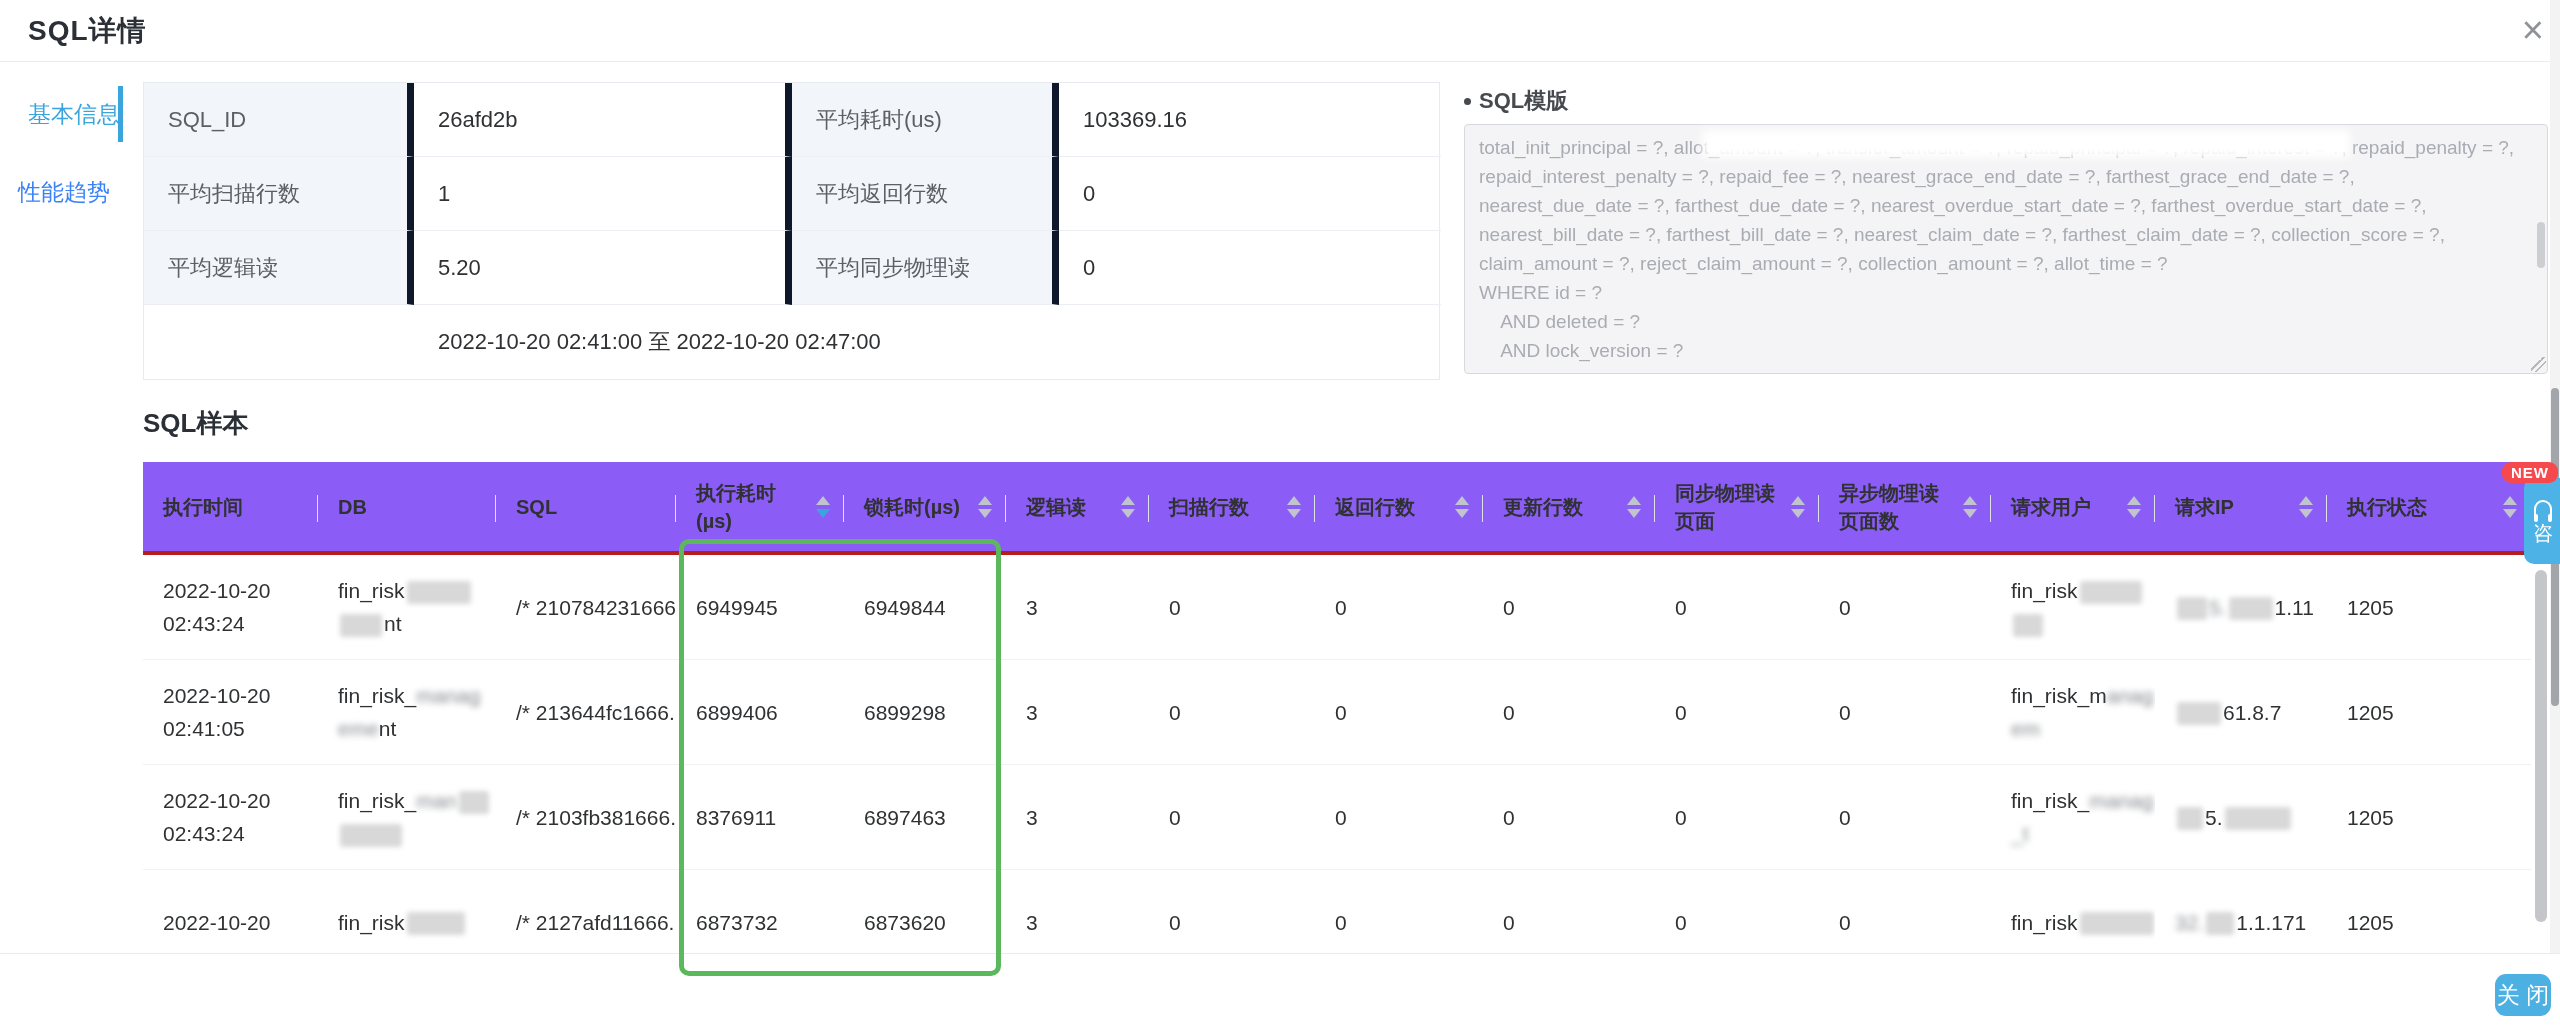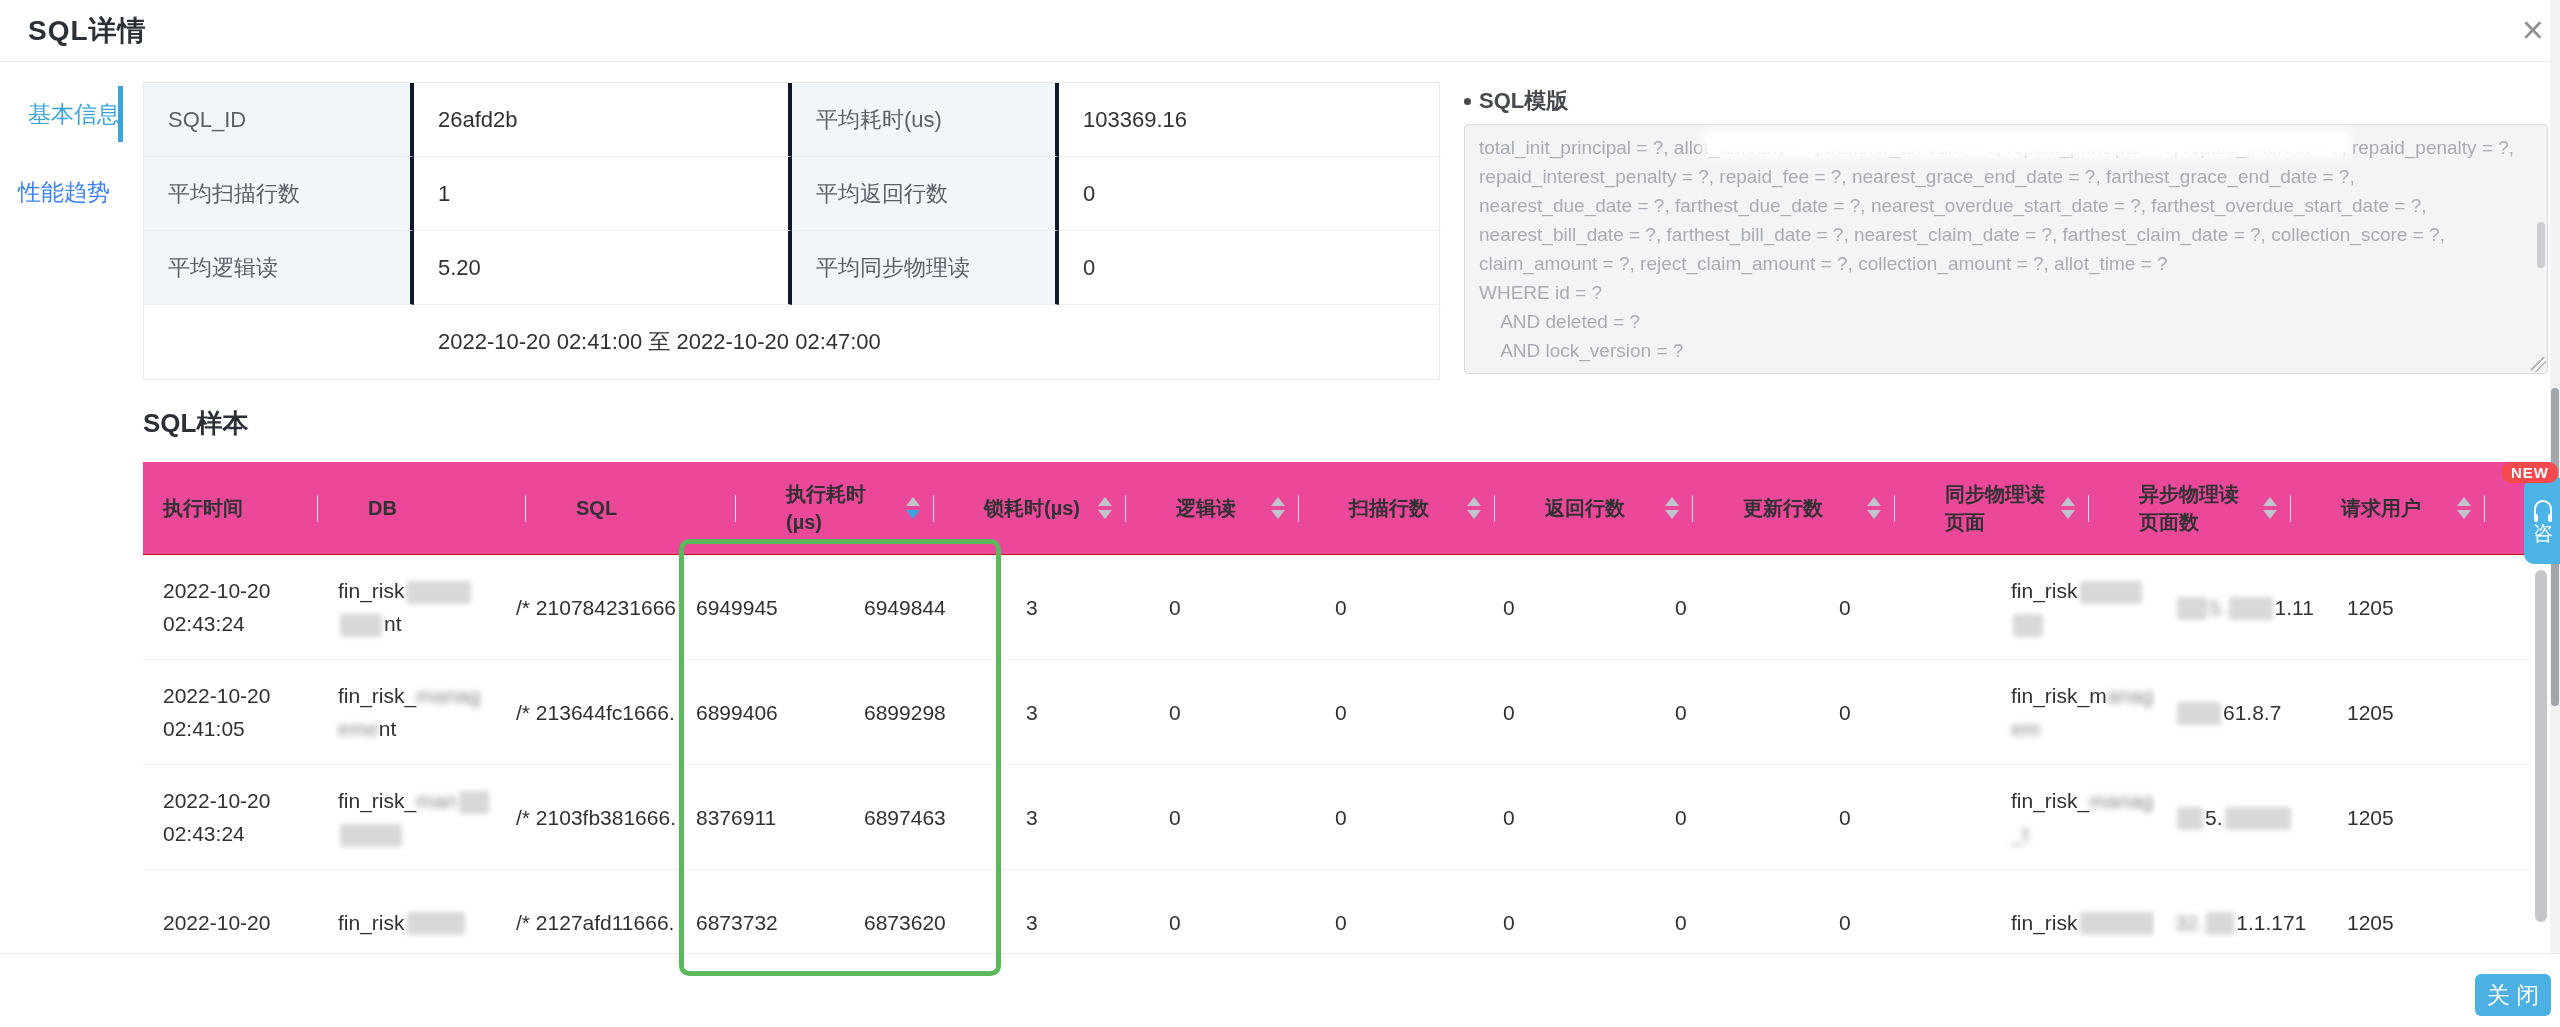--- a/index.html
+++ b/index.html
@@ -22,21 +22,21 @@
   .tab.t2 { margin-top:22px; }
   .tab.active { color:var(--accent);padding-left:28px; }
   .tab.active::after { content:""; position:absolute; right:0; top:0; bottom:0;
                        width:5px; background:var(--accent); }
 
   
   .binfo { position:absolute; left:143px; top:82px; width:1297px;
            display:grid; grid-template-columns:270px 378px 267px 382px;
            grid-auto-rows:74px; border:1px solid #e7eaef; background:#fff; }
   .bcell { display:flex; align-items:center; padding:0 24px; font-size:22px;
-           border-bottom:1px solid #ebeef3; border-right:4px solid #0f172a;
+           border-bottom:1px solid #ebeef3; border-right:7px solid #0f172a;
            overflow:hidden; white-space:nowrap; }
   .blabel { background:#f2f5fa; color:#5c6066; }
   .bvalue { color:#303133; }
   .rlast { border-bottom:none; }
   .clast { border-right:none; }
   .span3 { grid-column:2/5; }
 
   
   .tpl-label { position:absolute; left:1464px; top:86px; display:flex; align-items:center;
                font-size:22px; font-weight:600; color:#46494e; }
@@ -55,22 +55,22 @@
   .tpl-grip { position:absolute; right:2px; bottom:2px; width:15px; height:15px;
               background:
                 linear-gradient(135deg, transparent 40%, #b8b8b8 40%, #b8b8b8 48%,
                                 transparent 48%, transparent 62%, #b8b8b8 62%, #b8b8b8 70%, transparent 70%);
               pointer-events:none; }
 
   
   .sample-title { position:absolute; left:143px; top:406px; font-size:26px; font-weight:700; color:#2b2f36; }
   .tbl { --cols:175px 178px 180px 168px 162px 143px 166px 168px 172px 164px 172px 164px 172px 204px;
          position:absolute; left:143px; top:462px; width:2388px; height:491px; overflow:hidden; }
-  .thead { display:grid; grid-template-columns:var(--cols); height:93px; background:#ec4899;
-           border-bottom:1px solid #b91c1c;gap:30px; }
+  .thead { display:grid; grid-template-columns:var(--cols); height:93px; background:#8b5cf6;
+           border-bottom:4px solid #b91c1c; }
   .hcell { position:relative; display:flex; align-items:center; padding:0 14px 0 20px;
            font-size:20px; font-weight:600; color:#2f3133; line-height:28px; }
   .hcell:not(:last-child)::after { content:""; position:absolute; right:0; top:33px;
            width:1px; height:27px; background:#dde1e6; }
   .sort { margin-left:auto; display:flex; flex-direction:column; padding-left:8px; cursor:pointer; flex-shrink:0; }
   .caret { width:0; height:0; border-left:7px solid transparent; border-right:7px solid transparent; }
   .caret.up { border-bottom:9px solid #c0c4cc; margin-bottom:4px; }
   .caret.down { border-top:9px solid #c0c4cc; }
   .caret.active { border-top-color:var(--accent); border-bottom-color:var(--accent); }
 
@@ -107,22 +107,22 @@
                letter-spacing:1px; }
 
   
   .page-scroll { position:absolute; right:0; top:0; width:10px; height:1027px; background:#f3f3f3; }
   .page-scroll .thumb { position:absolute; right:1px; top:388px; width:8px; height:318px;
                         background:#a2a5a9; border-radius:4px; cursor:pointer; }
 
   
   .dlg-footer { position:absolute; left:0; top:953px; width:2560px; height:74px;
                 background:#fff; border-top:1px solid #ebebeb; }
-  .close-btn { position:absolute; right:9px; top:20px; width:76px; height:42px;
-               background:var(--button); border:none; border-radius:6px; color:#fff;
+  .close-btn { position:absolute; right:9px; top:20px; width:56px; height:42px;
+               background:var(--button); border:none; border-radius:11px; color:#fff;
                font-size:23px; font-family:"Liberation Sans", sans-serif; cursor:pointer; }
 </style>
 </head>
 <body>
 
 <div class="screen">
 
   <div class="dlg-header">
     <div class="dlg-title">SQL详情</div>
     <span class="close-x">×</span>

